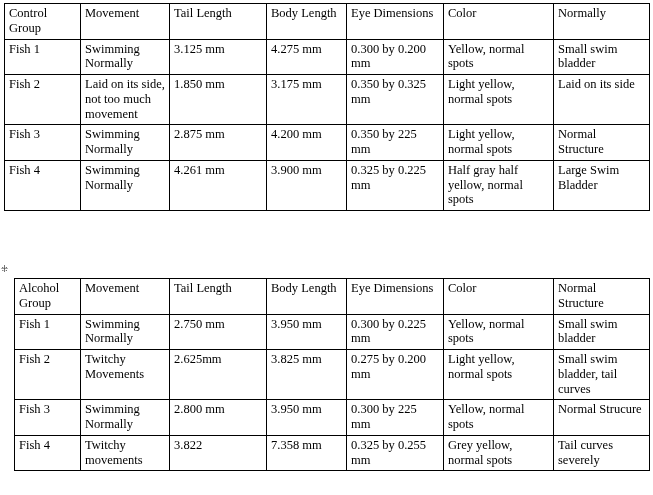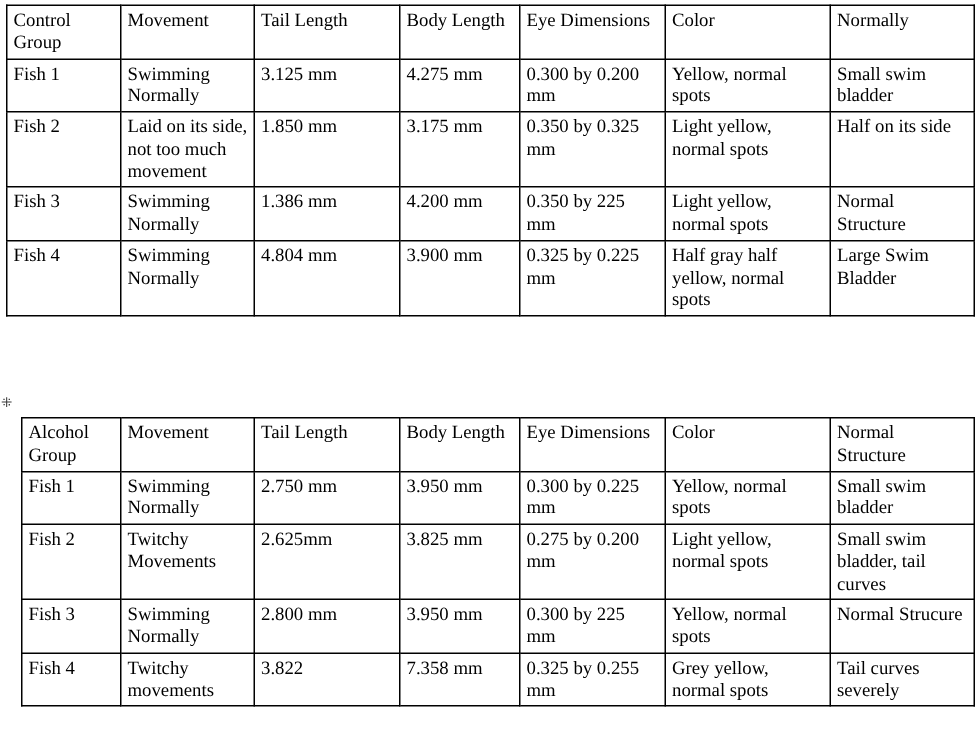--- a/index.html
+++ b/index.html
@@ -157,32 +157,32 @@
         <td>
             <span class="cell-text">3.175 mm</span>
           </td>
         <td>
             <span class="cell-text">0.350 by 0.325 mm</span>
           </td>
         <td>
             <span class="cell-text">Light yellow, normal spots</span>
           </td>
         <td>
-            <span class="cell-text">Half on its side</span>
+            <span class="cell-text">Laid on its side</span>
           </td>
       </tr>
       <tr>
         <td>
             <span class="cell-text">Fish 3</span>
           </td>
         <td>
             <span class="cell-text">Swimming Normally</span>
           </td>
         <td>
-            <span class="cell-text">1.386 mm</span>
+            <span class="cell-text">2.875 mm</span>
           </td>
         <td>
             <span class="cell-text">4.200 mm</span>
           </td>
         <td>
             <span class="cell-text">0.350 by 225 mm</span>
           </td>
         <td>
             <span class="cell-text">Light yellow, normal spots</span>
           </td>
@@ -191,21 +191,21 @@
           </td>
       </tr>
       <tr>
         <td>
             <span class="cell-text">Fish 4</span>
           </td>
         <td>
             <span class="cell-text">Swimming Normally</span>
           </td>
         <td>
-            <span class="cell-text">4.804 mm</span>
+            <span class="cell-text">4.261 mm</span>
           </td>
         <td>
             <span class="cell-text">3.900 mm</span>
           </td>
         <td>
             <span class="cell-text">0.325 by 0.225 mm</span>
           </td>
         <td>
             <span class="cell-text">Half gray half yellow, normal spots</span>
           </td>

